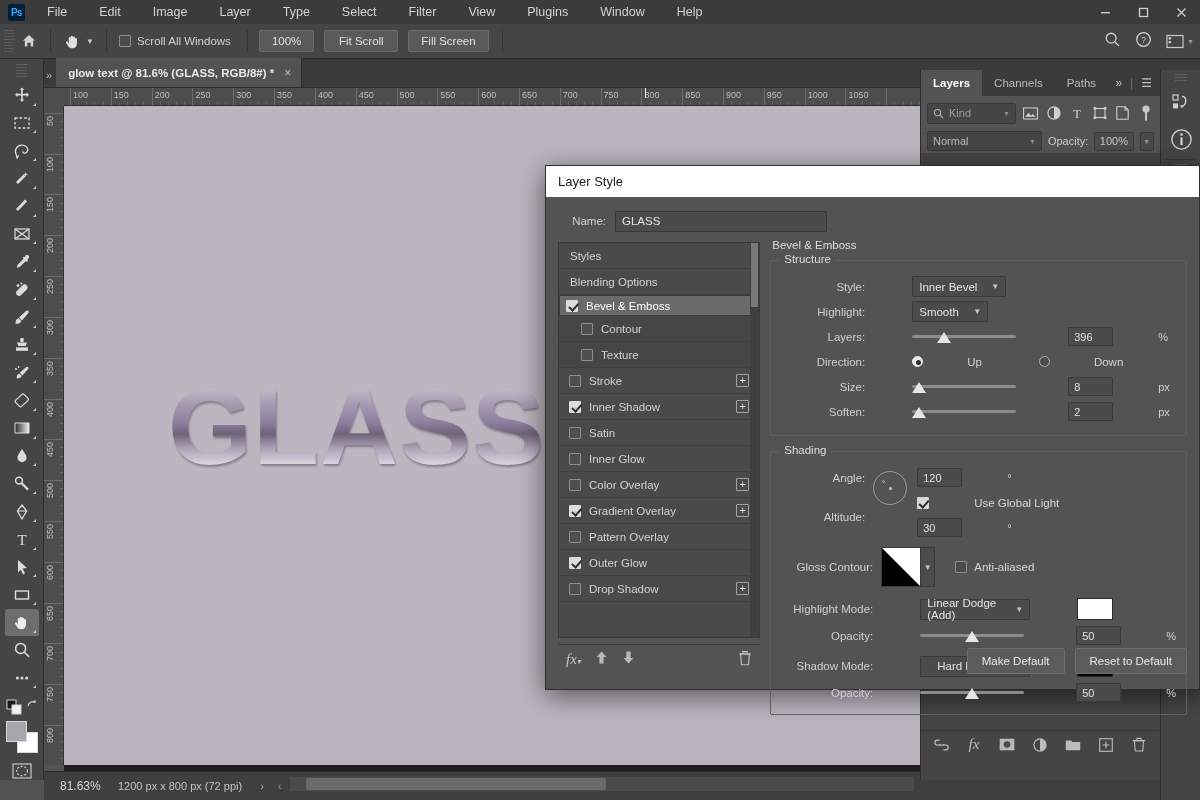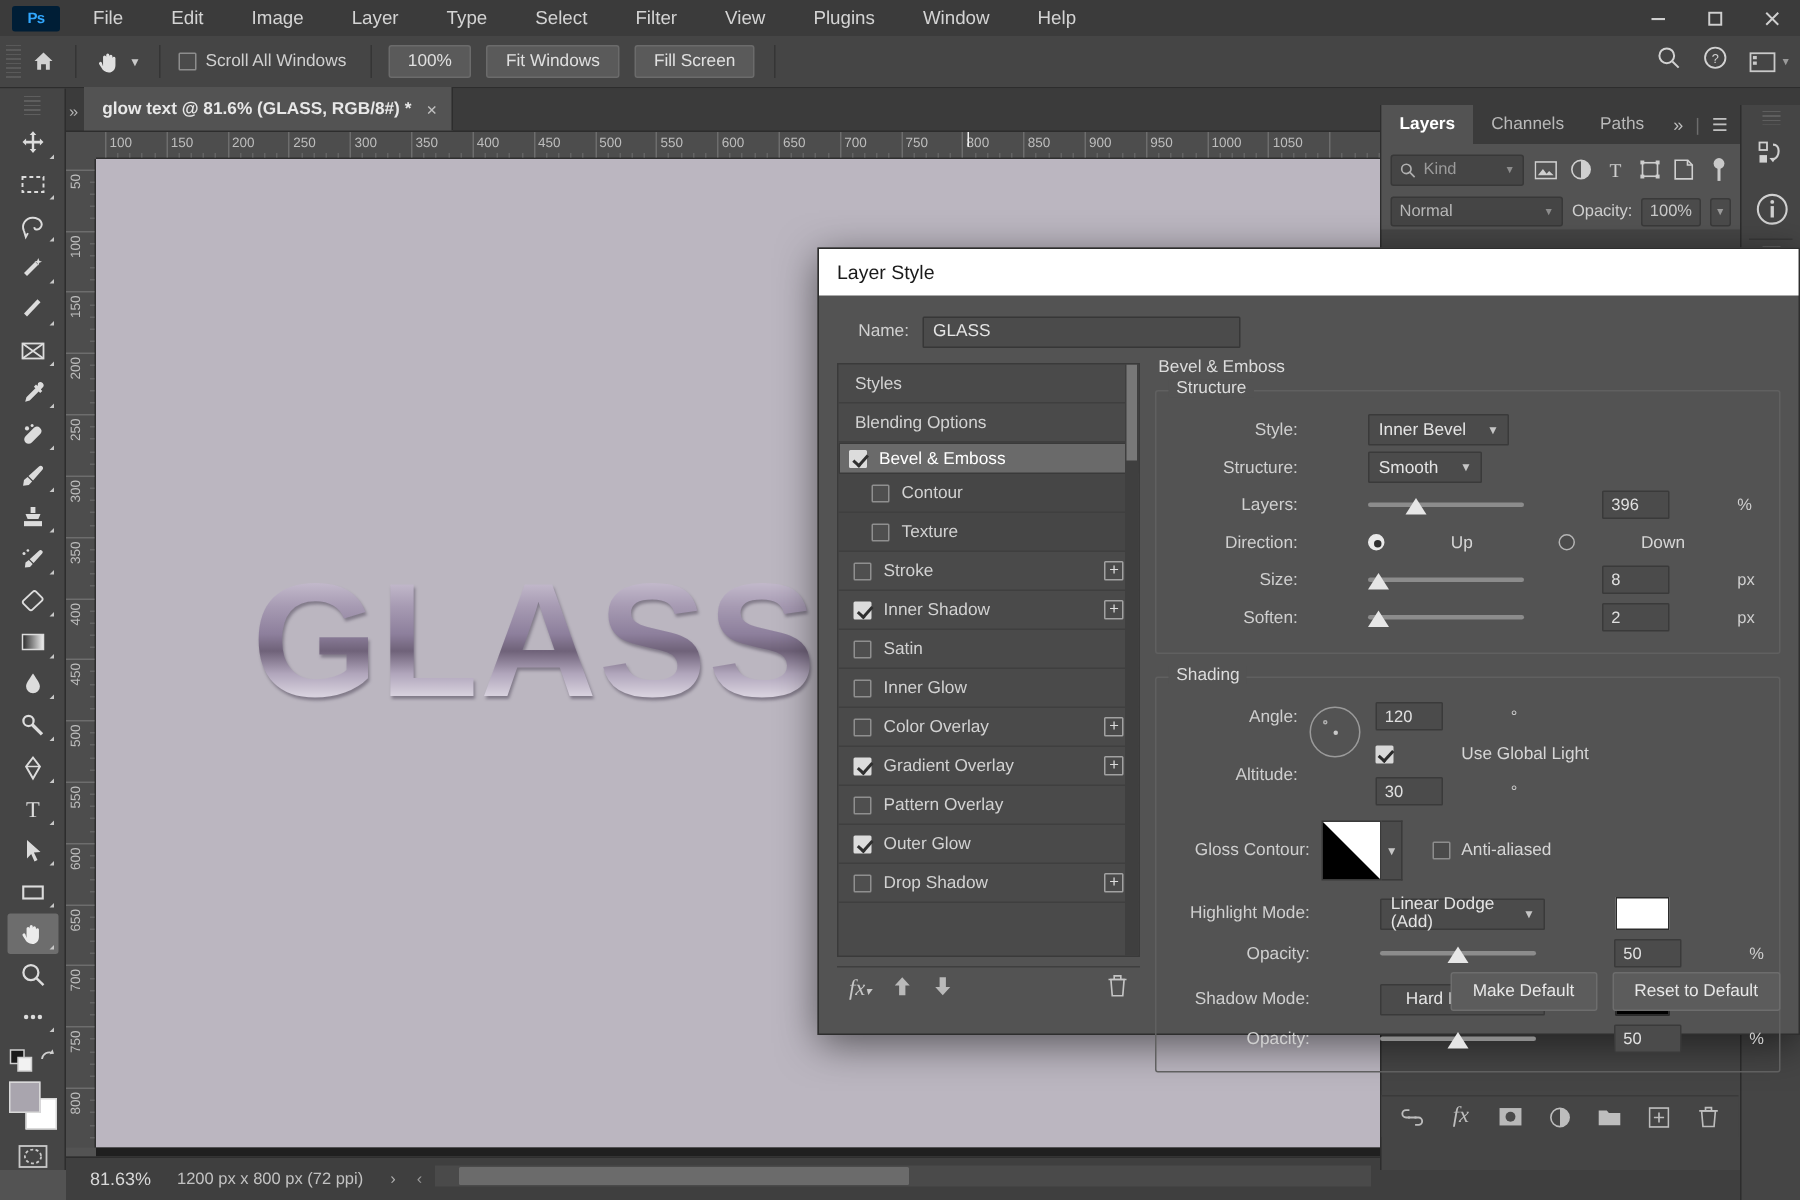--- a/index.html
+++ b/index.html
@@ -11,21 +11,21 @@
     -webkit-font-smoothing: antialiased;
   }
   .app { position: relative; width: 1200px; height: 800px; }
 
   
   .titlebar {
     position: absolute; top: 0; left: 0; width: 1200px; height: 24px;
     background: #3b3b3b; display: flex; align-items: center;
   }
   .ps-logo {
-    width: 32px; height: 17px; margin-left: 8px; margin-right: 12px;
+    width: 17px; height: 17px; margin-left: 8px; margin-right: 12px;
     background: #001e36; color: #31a8ff; font-size: 10px; font-weight: bold;
     display: flex; align-items: center; justify-content: center;
     border-radius: 2px; letter-spacing: -0.5px;
   }
   .menu { display: flex; align-items: center; gap: 12px; }
   .menu-item {
     color: #d4d4d4; font-size: 12.5px; padding: 3px 10px; cursor: default;
     white-space: nowrap;
   }
   .winbtns { position: absolute; right: 0; top: 0; height: 24px; display: flex; }
@@ -367,21 +367,21 @@
       </svg>
       <span style="color:#c9c9c9;font-size:8px;">▼</span>
     </div>
     <div class="opt-sep"></div>
     <label class="chk-wrap" style="margin-left:6px;">
       <span class="cbox"></span>
       <span>Scroll All Windows</span>
     </label>
     <div class="opt-sep" style="margin-left:16px;"></div>
     <div class="obtn">100%</div>
-    <div class="obtn" style="min-width:74px;">Fit Windows</div>
+    <div class="obtn" style="min-width:74px;">Fit Scroll</div>
     <div class="obtn" style="min-width:74px;">Fill Screen</div>
     <div class="opt-sep" style="margin-left:8px;"></div>
     <div class="opt-right">
       <div>
         <svg width="17" height="17" viewBox="0 0 18 18">
             <circle cx="7.6" cy="7.6" r="5.2" fill="none" stroke="#d2d2d2" stroke-width="1.4"></circle>
             <path d="M11.6 11.6 L16 16" stroke="#d2d2d2" stroke-width="1.4"></path>
           </svg>
       </div>
       <div>
@@ -1075,21 +1075,21 @@
 
           <div class="row">
             <span class="lbl">Style:</span>
             <div class="sel" style="width:94px;">
               <span>Inner Bevel</span>
               <span class="caret">▼</span>
             </div>
           </div>
 
           <div class="row">
-            <span class="lbl">Structure:</span>
+            <span class="lbl">Highlight:</span>
             <div class="sel" style="width:76px;">
               <span>Smooth</span>
               <span class="caret">▼</span>
             </div>
           </div>
 
           <div class="row">
             <span class="lbl">Layers:</span>
             <div class="slider" style="width:104px;">
               <div class="track"></div>

